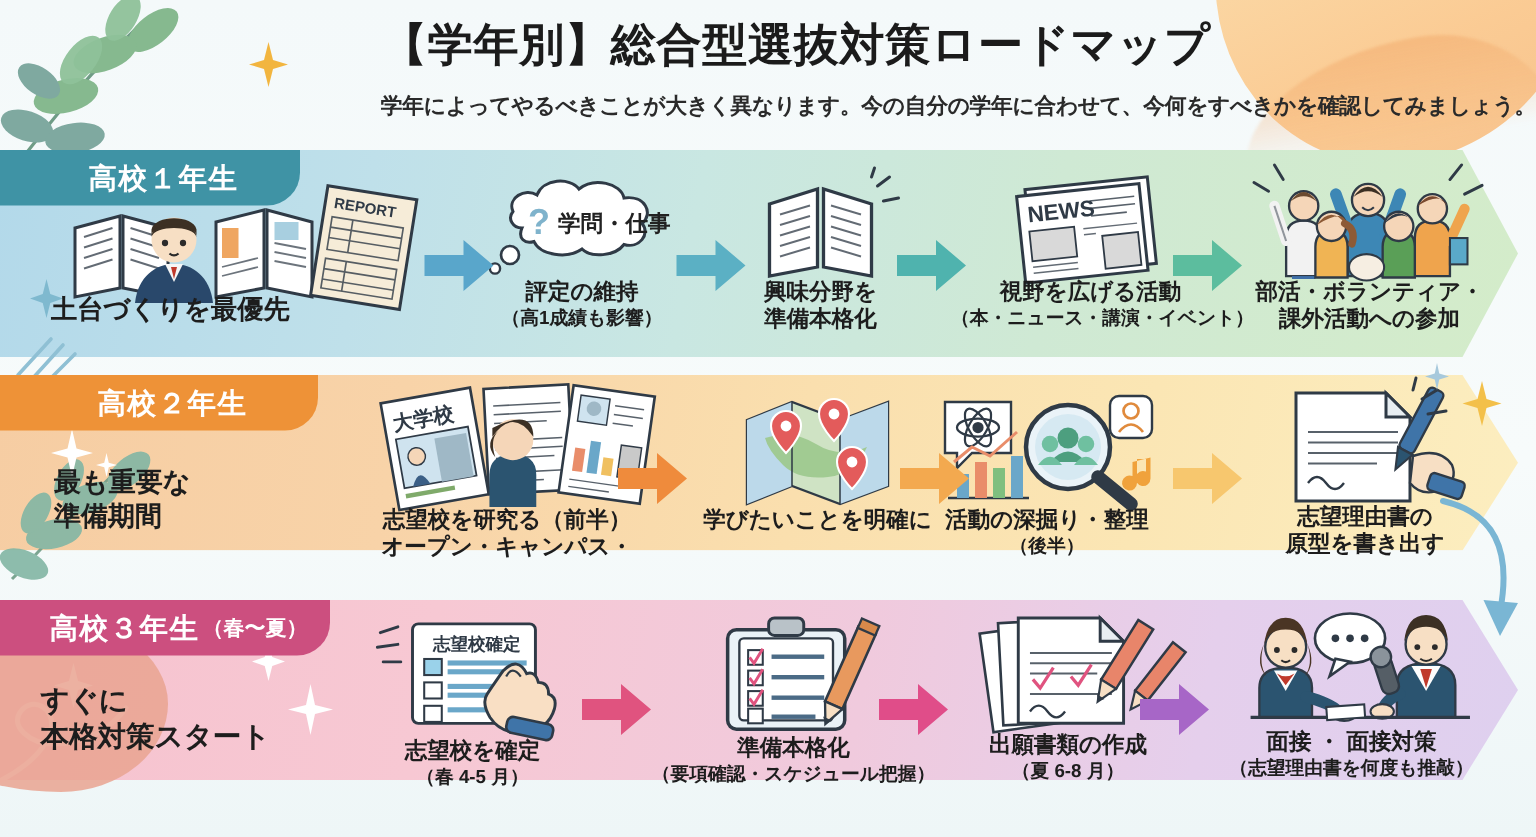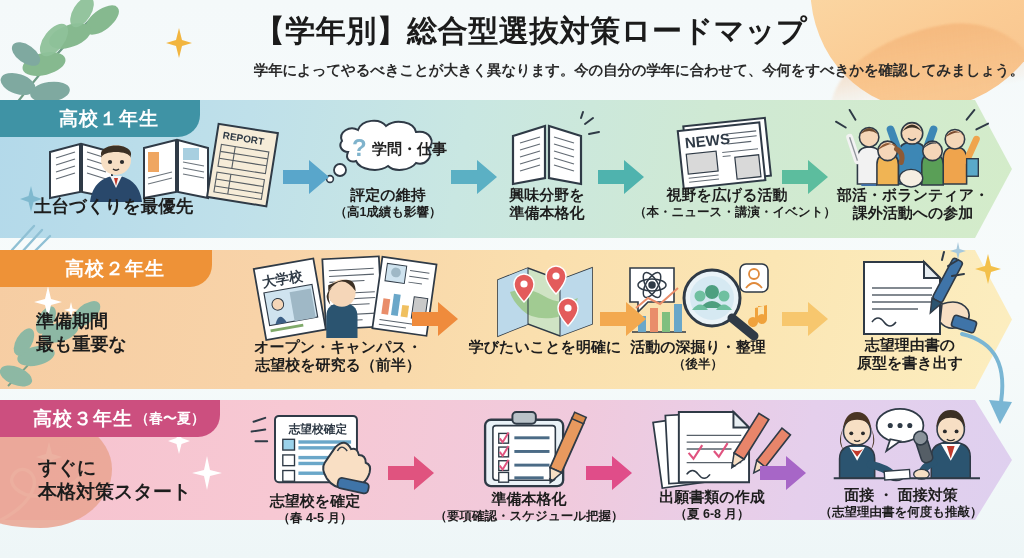--- a/index.html
+++ b/index.html
@@ -61,21 +61,21 @@
 
   
   .row{ position:absolute; left:0; width:1024px; z-index:3;text-decoration:underline; }
   .band{
     position:absolute; inset:0;
     clip-path:polygon(0 0, 975px 0, 1012px 50%, 975px 100%, 0 100%);
   }
   .row1{ top:100px; height:138px; }
   .row1 .band{ background:linear-gradient(100deg,#b3d9ea 0%,#bfe0ea 24%,#c9e7e2 45%,#cfe9d4 68%,#d4ecc9 100%); }
 
-  .row2{ top:250px; height:139px; }
+  .row2{ top:250px; height:117px; }
   .row2 .band{ background:linear-gradient(100deg,#f6cda3 0%,#f8d3a8 26%,#fadfae 52%,#fbe6b4 74%,#fceec0 100%); }
 
   .row3{ top:400px; height:120px; }
   .row3 .band{ background:linear-gradient(100deg,#f6c3cf 0%,#f7c8d3 28%,#f0cadd 56%,#e5cfec 78%,#ded0ef 100%); }
 
   
   .pill{
     position:absolute; top:0; left:0; height:37px;
     display:flex; align-items:center; justify-content:center;
     padding:0 24px 0 42px;
@@ -88,21 +88,21 @@
   .pill2{ background:#ee9237; width:212px; }
   .pill3{ background:#cc4f7f; width:220px; }
 
   
   .lead{
     position:absolute; z-index:6; text-align:left;
     font-weight:bold; color:#1d1d1d; line-height:1.28;
   }
   .lead1{ left:34px; top:95px; width:190px; font-size:17.5px; }
   .lead2{ left:36px; top:60px; width:175px; font-size:18px; }
-  .lead3{ left:38px; top:56px; width:200px; font-size:19px; }
+  .lead3{ left:27px; top:56px; width:200px; font-size:19px; }
 
   
   .steps{ position:absolute; inset:0; z-index:5; }
   .step{
     position:absolute; text-align:center;
     font-weight:bold; color:#1d1d1d;
   }
   .step .cap{ font-size:15px; line-height:1.22; white-space:nowrap; }
   .step .sub{ font-size:12.5px; line-height:1.25; white-space:nowrap; margin-top:1px;}
   .step .art{ display:flex; align-items:flex-end; justify-content:center; }
@@ -398,22 +398,22 @@
     </svg>
 
     <svg class="deco spark" style="left:34px;top:36px;width:28px;height:32px" viewBox="0 0 28 32">
       <path d="M14 0 L17 13 L28 16 L17 19 L14 32 L11 19 L0 16 L11 13 Z" fill="#ffffff"></path>
     </svg>
     <svg class="deco spark" style="left:64px;top:52px;width:14px;height:16px" viewBox="0 0 14 16">
       <path d="M7 0 L8.5 6.5 L14 8 L8.5 9.5 L7 16 L5.5 9.5 L0 8 L5.5 6.5 Z" fill="#ffffff"></path>
     </svg>
 
     <div class="lead lead2">
+      <div>最も重要な</div>
       <div>準備期間</div>
-      <div>最も重要な</div>
     </div>
 
     <div class="steps">
 
       <div class="step" style="left:228px;top:8px;width:220px;">
         <div class="art">
           <svg viewBox="0 0 220 82" style="width:220px;height:80px">
 
             <g transform="rotate(-10 68 44)">
               <rect x="30" y="4" width="62" height="74" fill="#fff" stroke="#2f3a46" stroke-width="1.8"></rect>
@@ -461,22 +461,22 @@
             </g>
 
             <g>
               <path d="M98 82 V60 q0-14 16-14 q16 0 16 14 V82 Z" fill="#2b5470"></path>
               <circle cx="114" cy="36" r="14" fill="#f5d6b8"></circle>
               <path d="M100 34 q14-20 28 0 q0-20 -28 -6 Z" fill="#3c3024"></path>
               <path d="M104 30 q-6 6 -2 18 q-8-10 2-18 Z" fill="#3c3024"></path>
             </g>
           </svg>
         </div>
+        <div class="cap">志望校を研究る（前半）</div>
         <div class="cap">オープン・キャンパス・</div>
-        <div class="cap">志望校を研究る（前半）</div>
       </div>
 
       <svg class="arrow" style="left:412px;top:52px;width:46px;height:34px" viewBox="0 0 46 34">
         <path d="M0 10 H26 V0 L46 17 L26 34 V24 H0 Z" fill="#ef8b3c"></path>
       </svg>
 
       <div class="step" style="left:450px;top:12px;width:190px;">
         <div class="art">
           <svg viewBox="0 0 190 76" style="width:190px;height:76px">
             <g transform="translate(42,0)">

